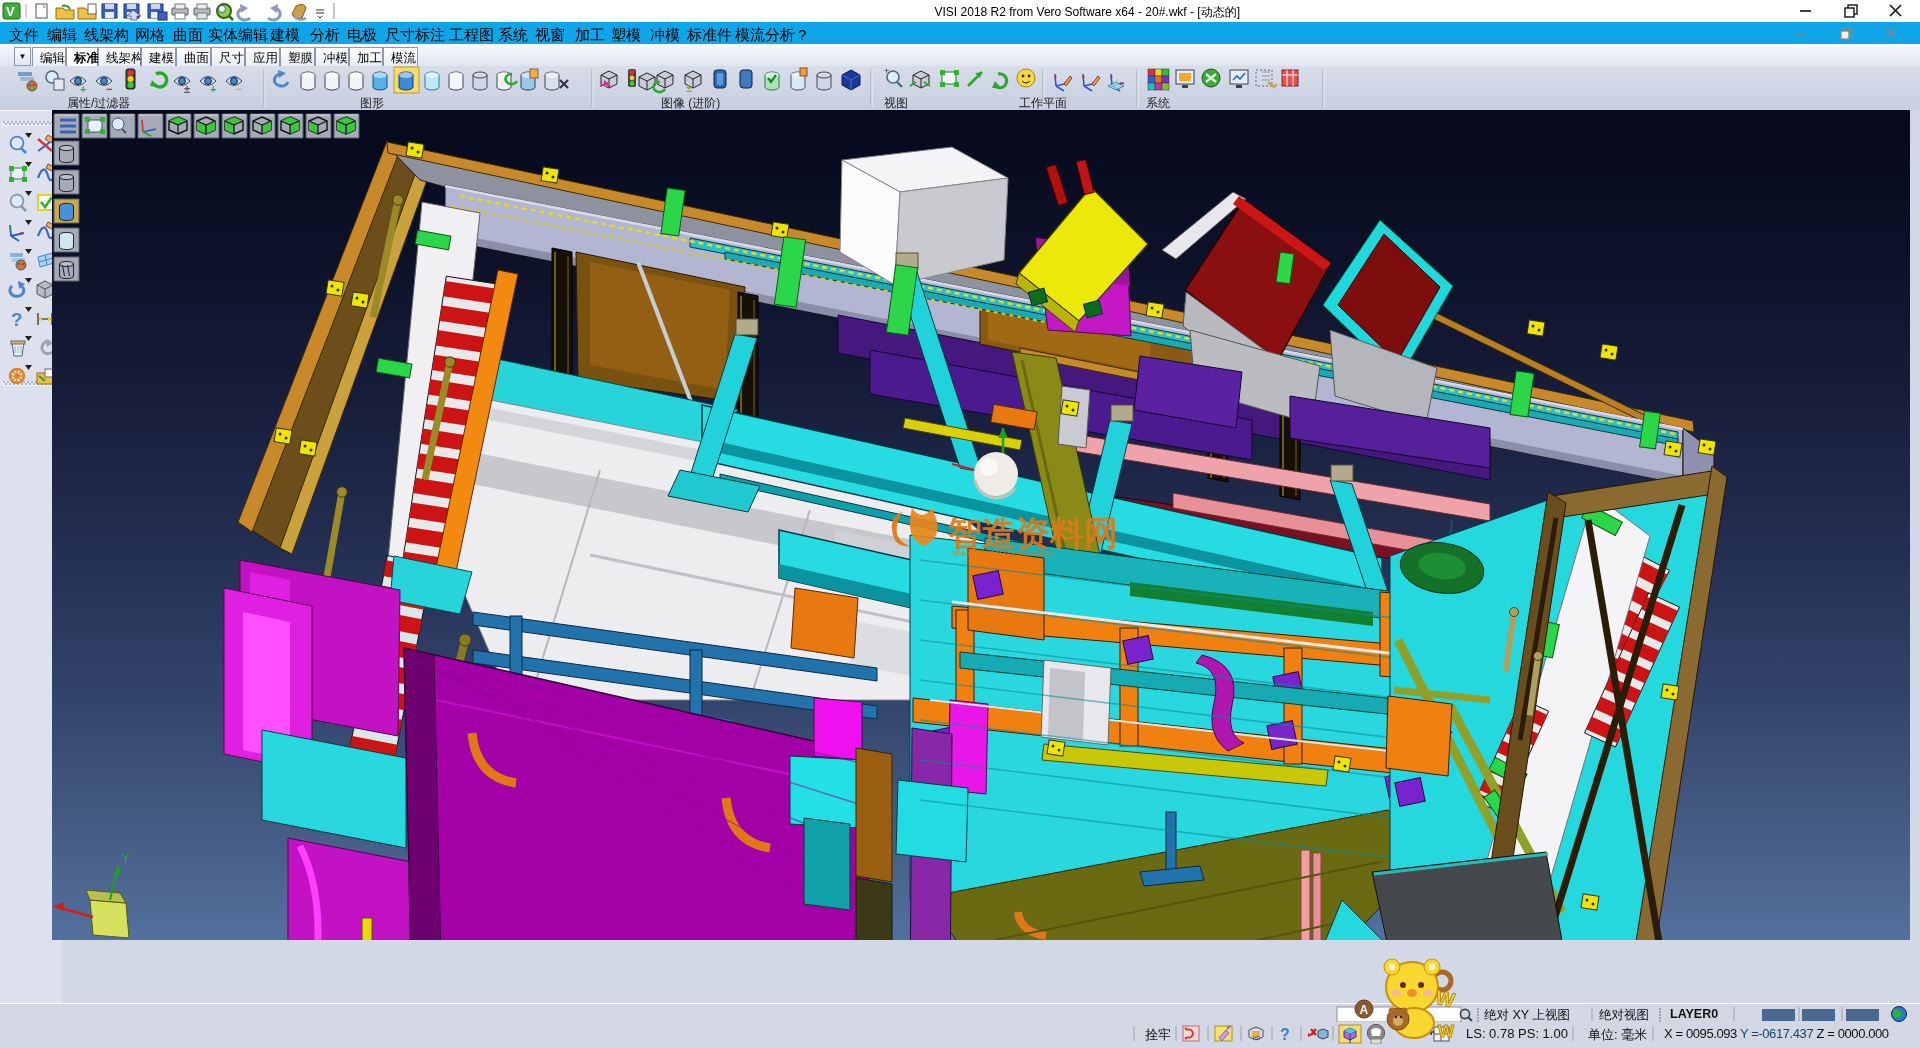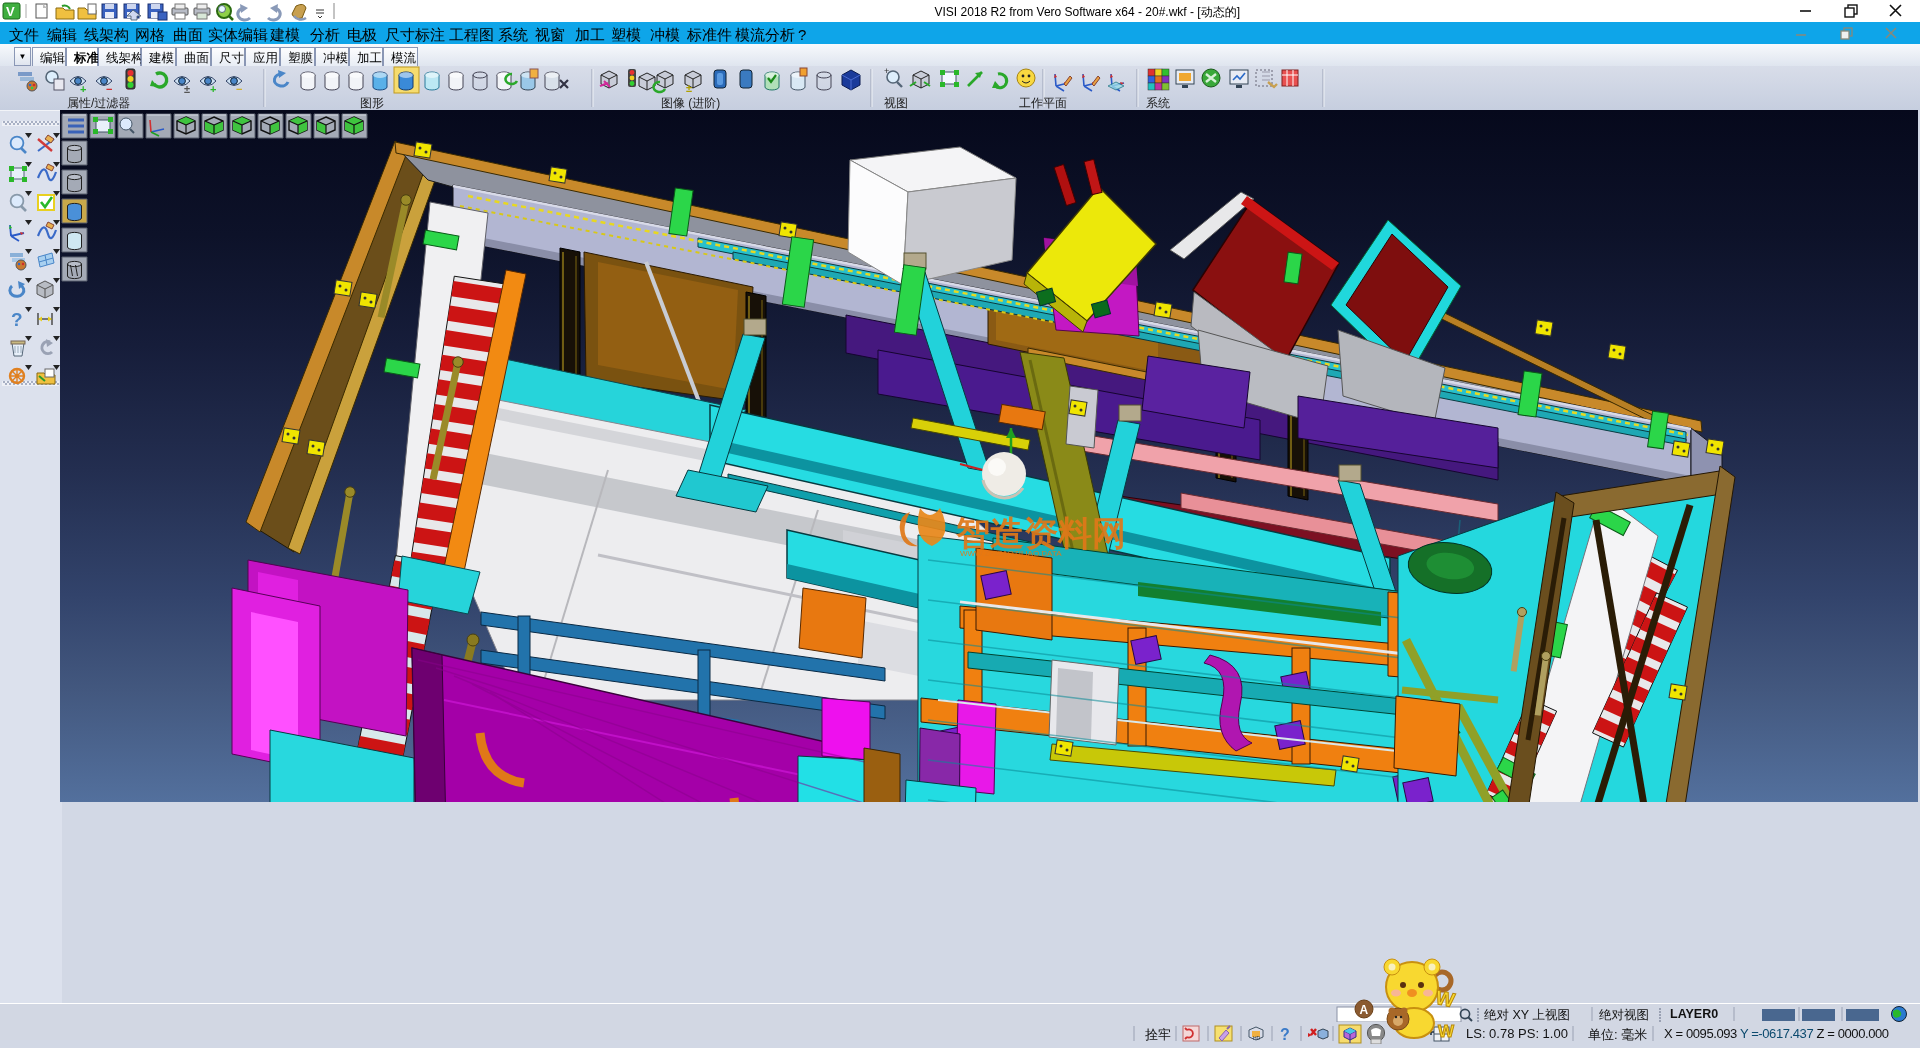--- a/index.html
+++ b/index.html
@@ -15,21 +15,21 @@
 #tabrow{position:absolute;left:0;top:44px;width:1920px;height:22px;background:linear-gradient(#f7f9fc,#dfe5ef)}
 .tab{position:absolute;top:3px;height:19px;border:1px solid #8a97b5;border-bottom:none;background:linear-gradient(#fdfdfe,#e8edf5);font-size:12.5px;color:#000;text-align:center;padding:2px 7px 0 7px;white-space:nowrap}
 .tab.sel{background:#fff;font-weight:bold}
 #tabdrop{position:absolute;left:14px;top:3px;width:17px;height:19px;border:1px solid #8a97b5;background:linear-gradient(#fdfdfe,#dfe5ef);font-size:8px;text-align:center;line-height:17px}
 
 #toolbar{position:absolute;left:0;top:66px;width:1920px;height:44px;background:linear-gradient(#d8dde9,#c6cedf)}
 .glabel{position:absolute;top:29px;font-size:12px;color:#1c1c1c;text-align:left;white-space:nowrap}
 
 #sidebar{position:absolute;left:0;top:110px;width:62px;height:893px;background:#dce1ed;border-top:1px solid #f2f4f8}
 
-#canvas{position:absolute;left:60px;top:110px;width:1858px;height:692px;background:linear-gradient(180deg,#06091c 0%,#0d1229 18%,#161d3a 34%,#232e50 52%,#32436b 70%,#43587f 84%,#53709d 100%);overflow:hidden}
+#canvas{position:absolute;left:52px;top:110px;width:1858px;height:830px;background:linear-gradient(180deg,#06091c 0%,#0d1229 18%,#161d3a 34%,#232e50 52%,#32436b 70%,#43587f 84%,#53709d 100%);overflow:hidden}
 #model{position:absolute;left:-62px;top:-110px}
 
 #status1{position:absolute;left:0;top:1003px;width:1920px;height:19px;background:#d2d7e3;border-top:1px solid #fff;font-size:12.5px;color:#111}
 #status2{position:absolute;left:0;top:1022px;width:1920px;height:18px;background:#d2d7e3;font-size:13px;color:#111}
 #taskbar{position:absolute;left:0;top:1064px;width:1920px;height:8px;background:#141414}
 </style></head>
 <body>
 <div id="win">
 <div id="title">
  <svg id="qat" width="340" height="22">

